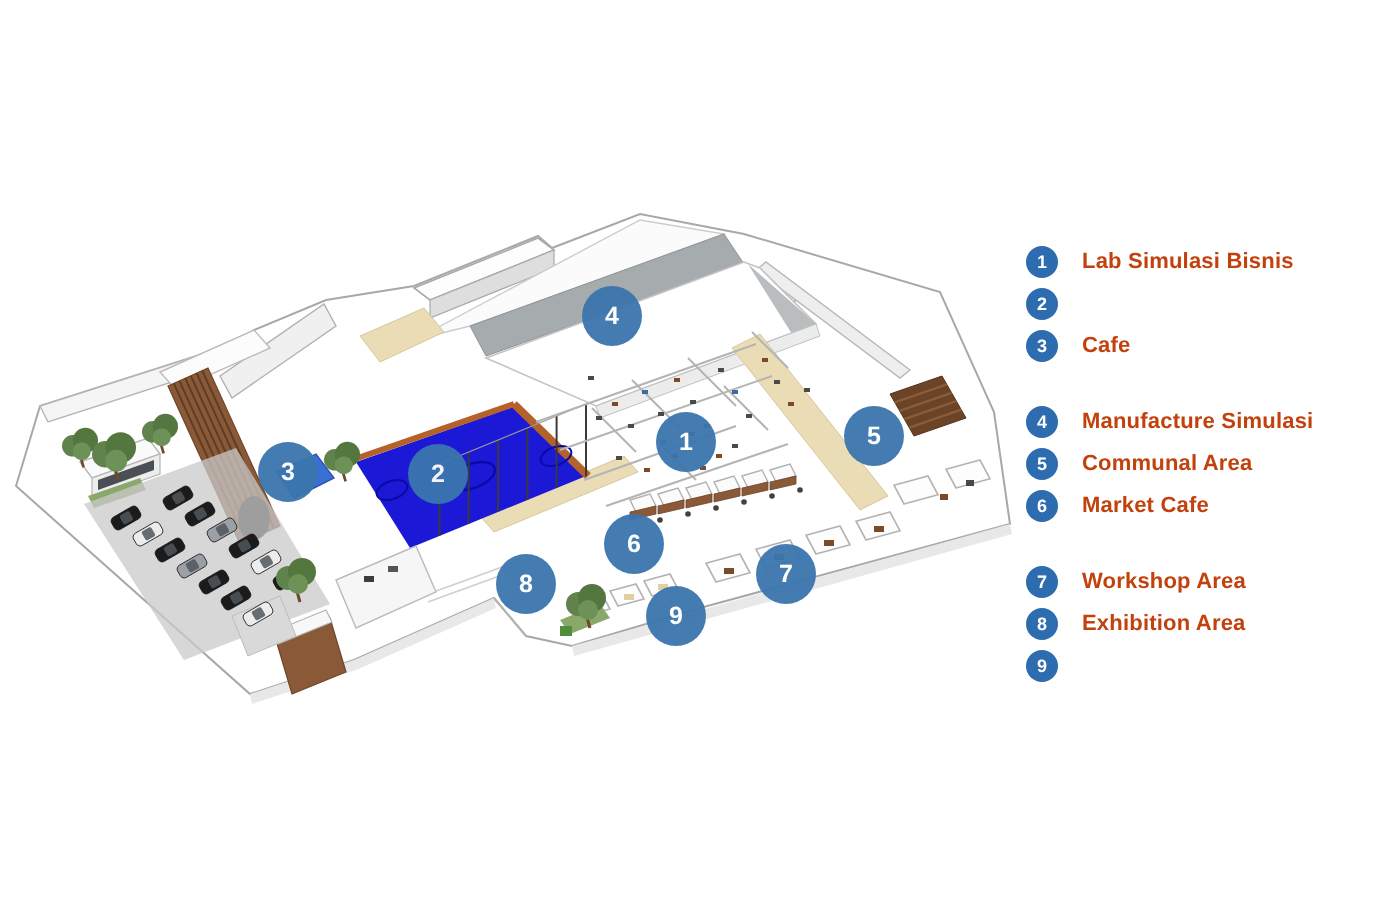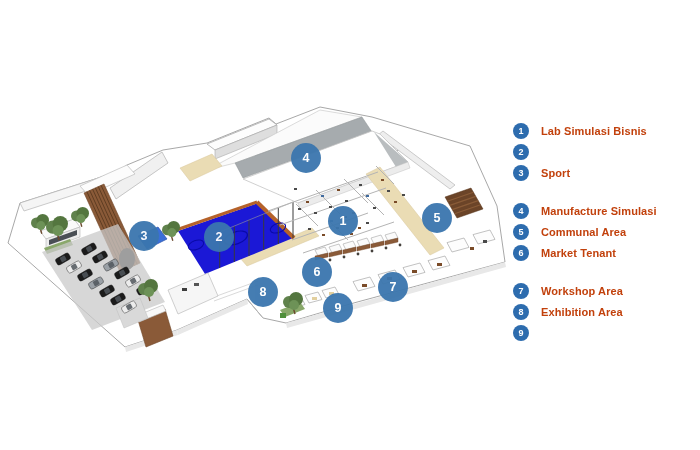--- a/index.html
+++ b/index.html
@@ -253,35 +253,35 @@
     <div class="legend-group">
       <div class="legend-row">
         <span class="legend-badge">1</span>
         <span class="legend-label">Lab Simulasi Bisnis</span>
       </div>
       <div class="legend-row">
         <span class="legend-badge">2</span>
       </div>
       <div class="legend-row">
         <span class="legend-badge">3</span>
-        <span class="legend-label">Sport</span>
+        <span class="legend-label">Cafe</span>
       </div>
     </div>
     <div class="legend-group">
       <div class="legend-row">
         <span class="legend-badge">4</span>
         <span class="legend-label">Manufacture Simulasi</span>
       </div>
       <div class="legend-row">
         <span class="legend-badge">5</span>
         <span class="legend-label">Communal Area</span>
       </div>
       <div class="legend-row">
         <span class="legend-badge">6</span>
-        <span class="legend-label">Market Tenant</span>
+        <span class="legend-label">Market Cafe</span>
       </div>
     </div>
     <div class="legend-group">
       <div class="legend-row">
         <span class="legend-badge">7</span>
         <span class="legend-label">Workshop Area</span>
       </div>
       <div class="legend-row">
         <span class="legend-badge">8</span>
         <span class="legend-label">Exhibition Area</span>

